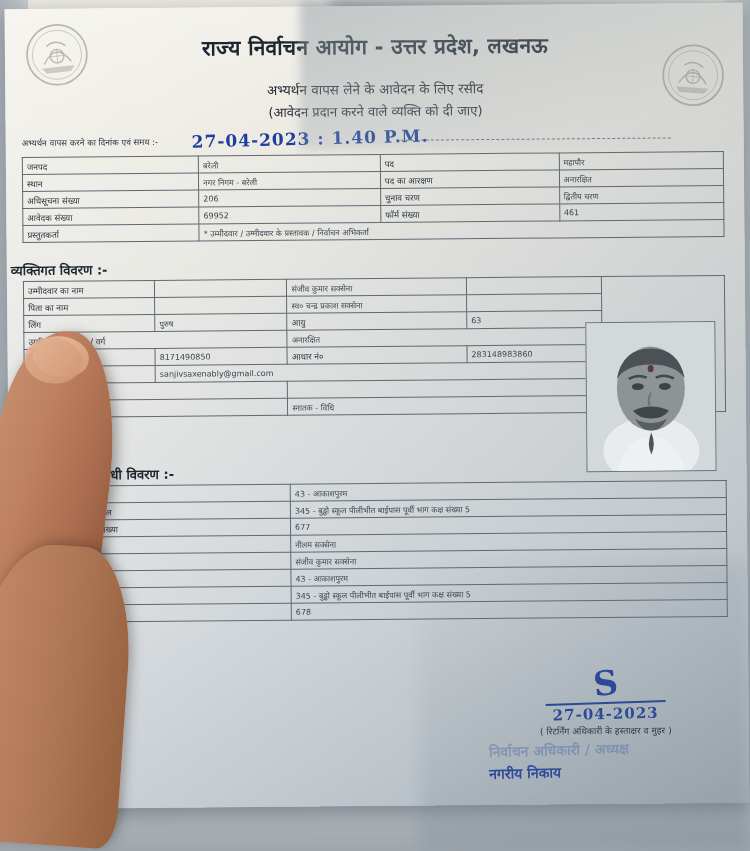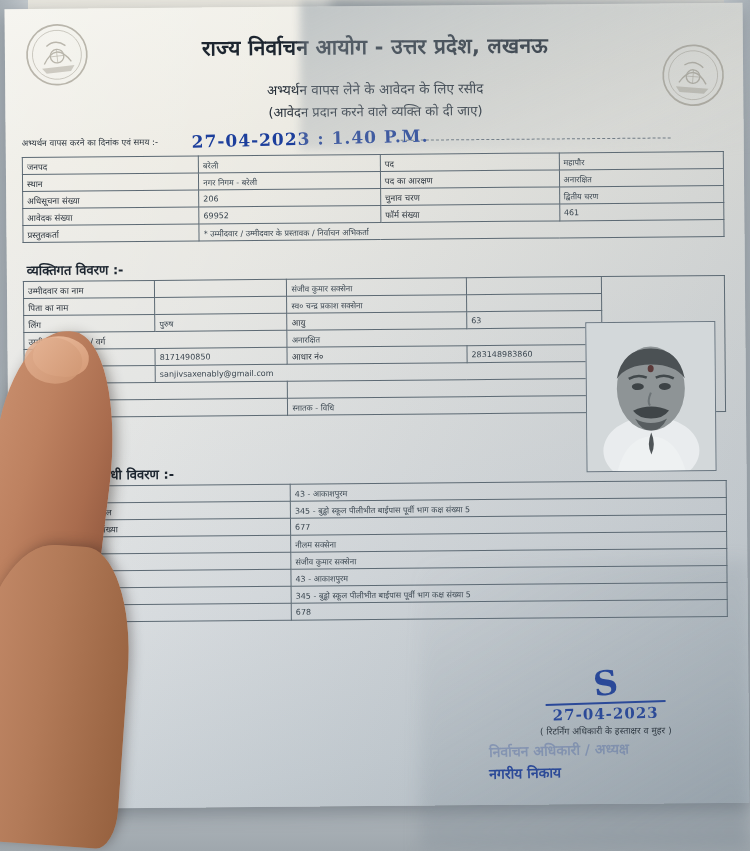--- a/index.html
+++ b/index.html
@@ -63,21 +63,21 @@
   .val{color:#3a4650;font-size:8px;}
 
   
   .t-top{left:16px;top:148px;width:702px;}
   .t-top td.lbl{width:172px;}
   .t-top td.v1{width:178px;}
   .t-top td.lbl2{width:175px;}
   .t-top td.v2{width:160px;}
 
   .sect{position:absolute;font-size:13px;font-weight:bold;color:#1d2630;}
-  .sect-personal{left:20px;top:252px;}
+  .sect-personal{left:4px;top:252px;}
   .sect-voter{left:20px;top:457px;}
 
   .t-personal{left:16px;top:272px;width:702px;}
   .t-voter{left:16px;top:477px;width:702px;}
 
   .photo{position:absolute;left:578px;top:318px;width:128px;height:148px;
     background:#cfd5d8;border:1px solid #6a7680;overflow:hidden;}
   .photo svg{display:block;width:100%;height:100%;}
 
   .note{position:absolute;left:22px;top:636px;font-size:8.5px;color:#2a333c;}

